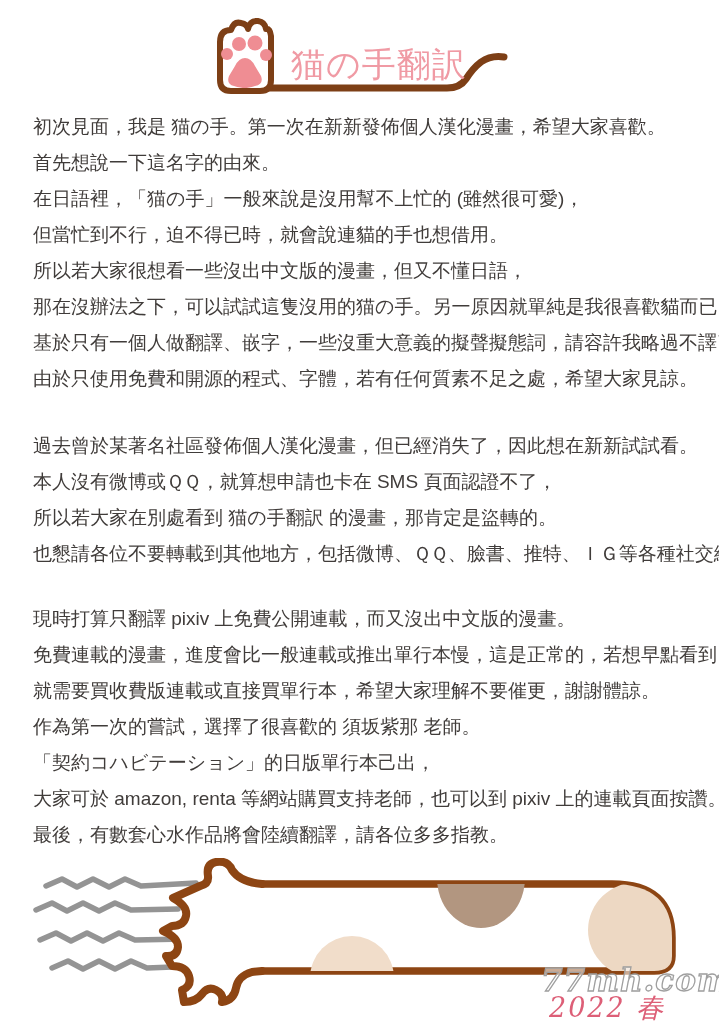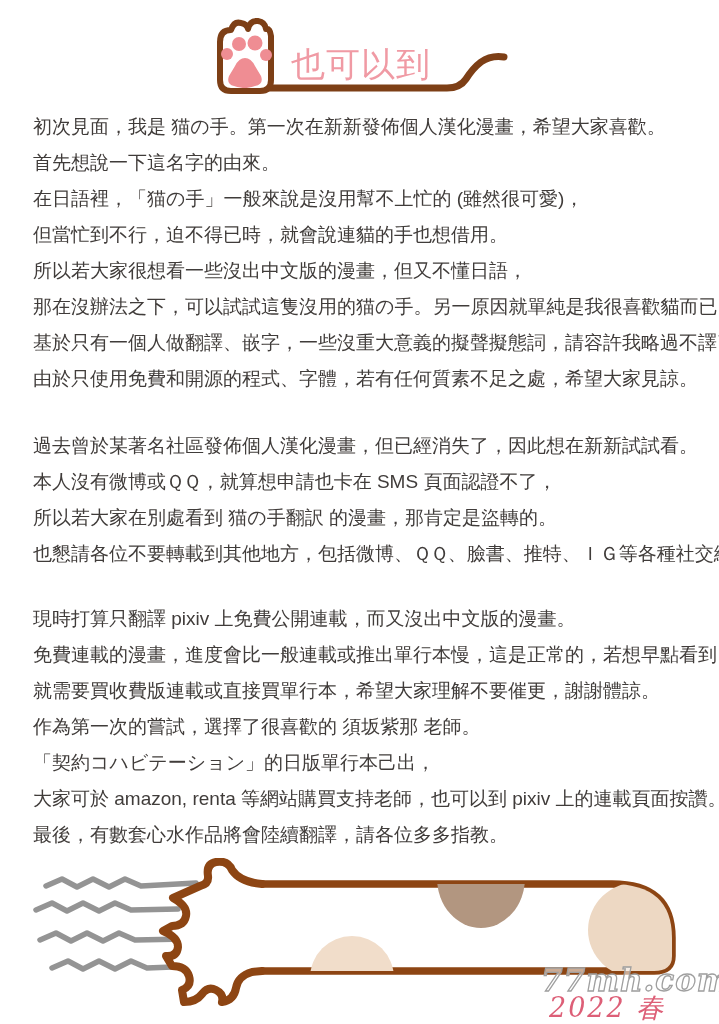--- a/index.html
+++ b/index.html
@@ -64,21 +64,21 @@
 
       <path d="M220,80 V42 Q220,30 231,30 Q234,21 241,23 Q247,24 248,29 Q250,20 258,21 Q265,22 266,29 Q270,28 271,36 L271,80 Q271,91 260,91 L231,91 Q220,91 220,80 Z" fill="#ffffff" style="stroke:var(--header-brown,#7d3f16)" stroke-width="6" stroke-linejoin="round"></path>
 
       <circle cx="227" cy="54" r="6" style="fill:var(--paw-pad-pink,#ef8d93)"></circle>
       <circle cx="239" cy="44" r="7" style="fill:var(--paw-pad-pink,#ef8d93)"></circle>
       <circle cx="255" cy="43" r="7.5" style="fill:var(--paw-pad-pink,#ef8d93)"></circle>
       <circle cx="266" cy="55" r="6" style="fill:var(--paw-pad-pink,#ef8d93)"></circle>
 
       <path d="M245,58 Q251,58 255,66 L261,76 Q264,84 255,86 Q248,88 245,88 Q241,88 234,86 Q226,84 229,76 L235,66 Q239,58 245,58 Z" style="fill:var(--paw-pad-pink,#ef8d93)"></path>
     </svg>
-    <div id="page-title">也可以到</div>
+    <div id="page-title">猫の手翻訳</div>
   </div>
 
   <div class="para" id="para-1">
     <div>初次見面，我是 猫の手。第一次在新新發佈個人漢化漫畫，希望大家喜歡。</div>
     <div>首先想說一下這名字的由來。</div>
     <div>在日語裡，「猫の手」一般來說是沒用幫不上忙的 (雖然很可愛)，</div>
     <div>但當忙到不行，迫不得已時，就會說連貓的手也想借用。</div>
     <div>所以若大家很想看一些沒出中文版的漫畫，但又不懂日語，</div>
     <div>那在沒辦法之下，可以試試這隻沒用的猫の手。另一原因就單純是我很喜歡貓而已。</div>
     <div>基於只有一個人做翻譯、嵌字，一些沒重大意義的擬聲擬態詞，請容許我略過不譯了。</div>

